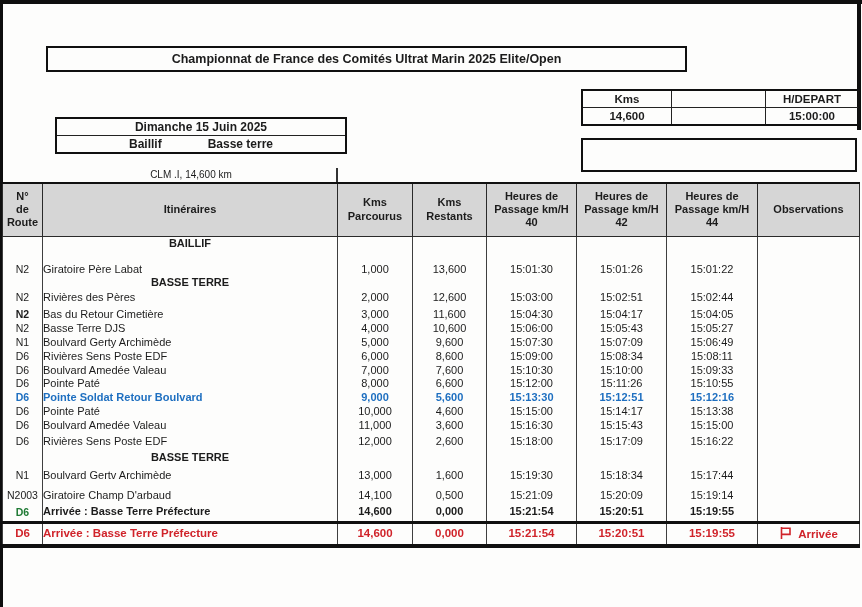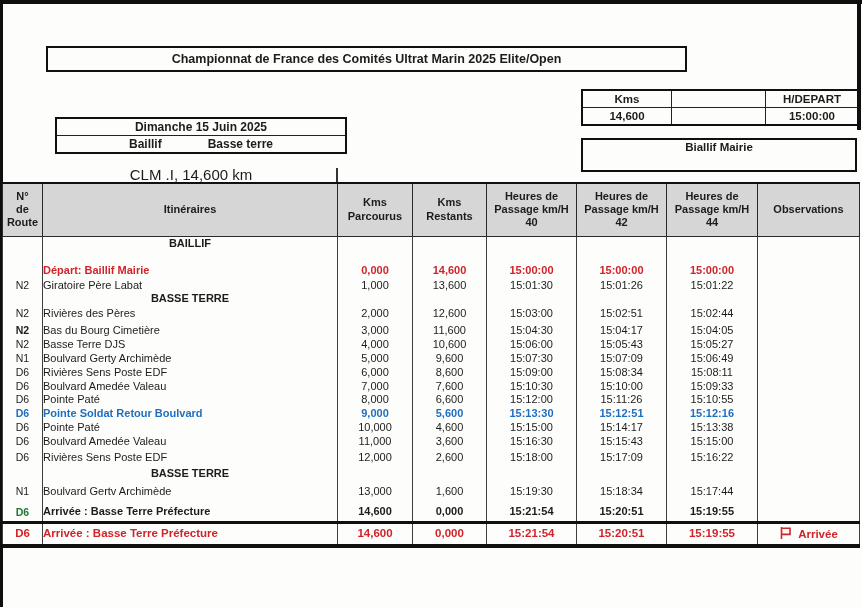--- a/index.html
+++ b/index.html
@@ -31,21 +31,21 @@
   .kms-row{display:flex;height:16px;line-height:16px;text-align:center;}
   .kms-row + .kms-row{border-top:1.5px solid #222;}
   .kc1{width:88px;border-right:1.5px solid #222;}
   .kc2{width:93px;border-right:1.5px solid #222;}
   .kc3{flex:1;}
   
   .info-box{left:47px;top:117px;width:288px;border:2px solid #101010;font-weight:bold;font-size:12px;text-align:center;margin-left:8px;}
   .info-row{height:16px;line-height:16px;}
   .info-row + .info-row{border-top:1.5px solid #222;}
   .info-duo{display:flex;justify-content:center;gap:46px;}
-  .clm-line{left:47px;top:168px;width:288px;height:13px;font-size:15px;text-align:center;line-height:13px;}
+  .clm-line{left:47px;top:168px;width:288px;height:13px;font-size:10px;text-align:center;line-height:13px;}
   .clm-stub{left:336px;top:168px;width:2px;height:14px;background:#333;}
   
   .emarg-box{left:581px;top:138px;width:272px;height:30px;border:2.5px solid #101010;
     text-align:center;font-size:11.5px;font-weight:600;line-height:15px;}
   
   table.main{
     position:absolute;left:2px;top:182px;width:857px;
     border-collapse:collapse;table-layout:fixed;font-size:11px;
     border-top:2px solid #101010;border-right:1px solid #8a8a8a;
   }
@@ -103,21 +103,20 @@
   <div class="info-row">Dimanche 15 Juin 2025</div>
   <div class="info-row info-duo">
     <span>Baillif</span>
     <span>Basse terre</span>
   </div>
 </div>
 <div class="abs clm-line">CLM .I, 14,600 km</div>
 <div class="abs clm-stub"></div>
 
 <div class="abs emarg-box">
-  <div>Biallif  Mairie</div>
 </div>
 
 <table class="main">
   <colgroup>
     <col style="width:40px">
       <col style="width:295px">
       <col style="width:75px">
       <col style="width:74px">
     <col style="width:90px">
       <col style="width:90px">
@@ -172,30 +171,20 @@
       <tr class="spacer" style="height: 11px;">
         <td class="c-route"></td>
         <td class="c-name"></td>
         <td class="c-num"></td>
         <td class="c-num"></td>
         <td class="c-time"></td>
         <td class="c-time"></td>
         <td class="c-time"></td>
         <td class="c-obs"></td>
       </tr>
-      <tr class="data red" style="height: 16px;">
-        <td class="c-route"></td>
-        <td class="c-name">Départ: Baillif Mairie</td>
-        <td class="c-num">0,000</td>
-        <td class="c-num">14,600</td>
-        <td class="c-time">15:00:00</td>
-        <td class="c-time">15:00:00</td>
-        <td class="c-time">15:00:00</td>
-        <td class="c-obs"></td>
-      </tr>
       <tr class="data" style="height: 14px;">
         <td class="c-route">N2</td>
         <td class="c-name">Giratoire Père Labat</td>
         <td class="c-num">1,000</td>
         <td class="c-num">13,600</td>
         <td class="c-time">15:01:30</td>
         <td class="c-time">15:01:26</td>
         <td class="c-time">15:01:22</td>
         <td class="c-obs"></td>
       </tr>
@@ -214,21 +203,21 @@
         <td class="c-name">Rivières des Pères</td>
         <td class="c-num">2,000</td>
         <td class="c-num">12,600</td>
         <td class="c-time">15:03:00</td>
         <td class="c-time">15:02:51</td>
         <td class="c-time">15:02:44</td>
         <td class="c-obs"></td>
       </tr>
       <tr class="data" style="height: 16px;">
         <td class="c-route route-bold">N2</td>
-        <td class="c-name">Bas du Bourg Cimetière</td>
+        <td class="c-name">Bas du Retour Cimetière</td>
         <td class="c-num">3,000</td>
         <td class="c-num">11,600</td>
         <td class="c-time">15:04:30</td>
         <td class="c-time">15:04:17</td>
         <td class="c-time">15:04:05</td>
         <td class="c-obs"></td>
       </tr>
       <tr class="data" style="height: 13px;">
         <td class="c-route">N2</td>
         <td class="c-name">Basse Terre DJS</td>
@@ -330,20 +319,30 @@
         <td class="c-obs"></td>
       </tr>
       <tr class="data va-top" style="height: 23px;">
         <td class="c-route">N1</td>
         <td class="c-name">Boulvard Gertv Archimède</td>
         <td class="c-num">13,000</td>
         <td class="c-num">1,600</td>
         <td class="c-time">15:19:30</td>
         <td class="c-time">15:18:34</td>
         <td class="c-time">15:17:44</td>
+        <td class="c-obs"></td>
+      </tr>
+      <tr class="data" style="height: 16px;">
+        <td class="c-route">N2003</td>
+        <td class="c-name">Giratoire Champ D'arbaud</td>
+        <td class="c-num">14,100</td>
+        <td class="c-num">0,500</td>
+        <td class="c-time">15:21:09</td>
+        <td class="c-time">15:20:09</td>
+        <td class="c-time">15:19:14</td>
         <td class="c-obs"></td>
       </tr>
       <tr class="data bold" style="height: 19px;">
         <td class="c-route route-green">D6</td>
         <td class="c-name">Arrivée : Basse Terre  Préfecture</td>
         <td class="c-num">14,600</td>
         <td class="c-num">0,000</td>
         <td class="c-time">15:21:54</td>
         <td class="c-time">15:20:51</td>
         <td class="c-time">15:19:55</td>

